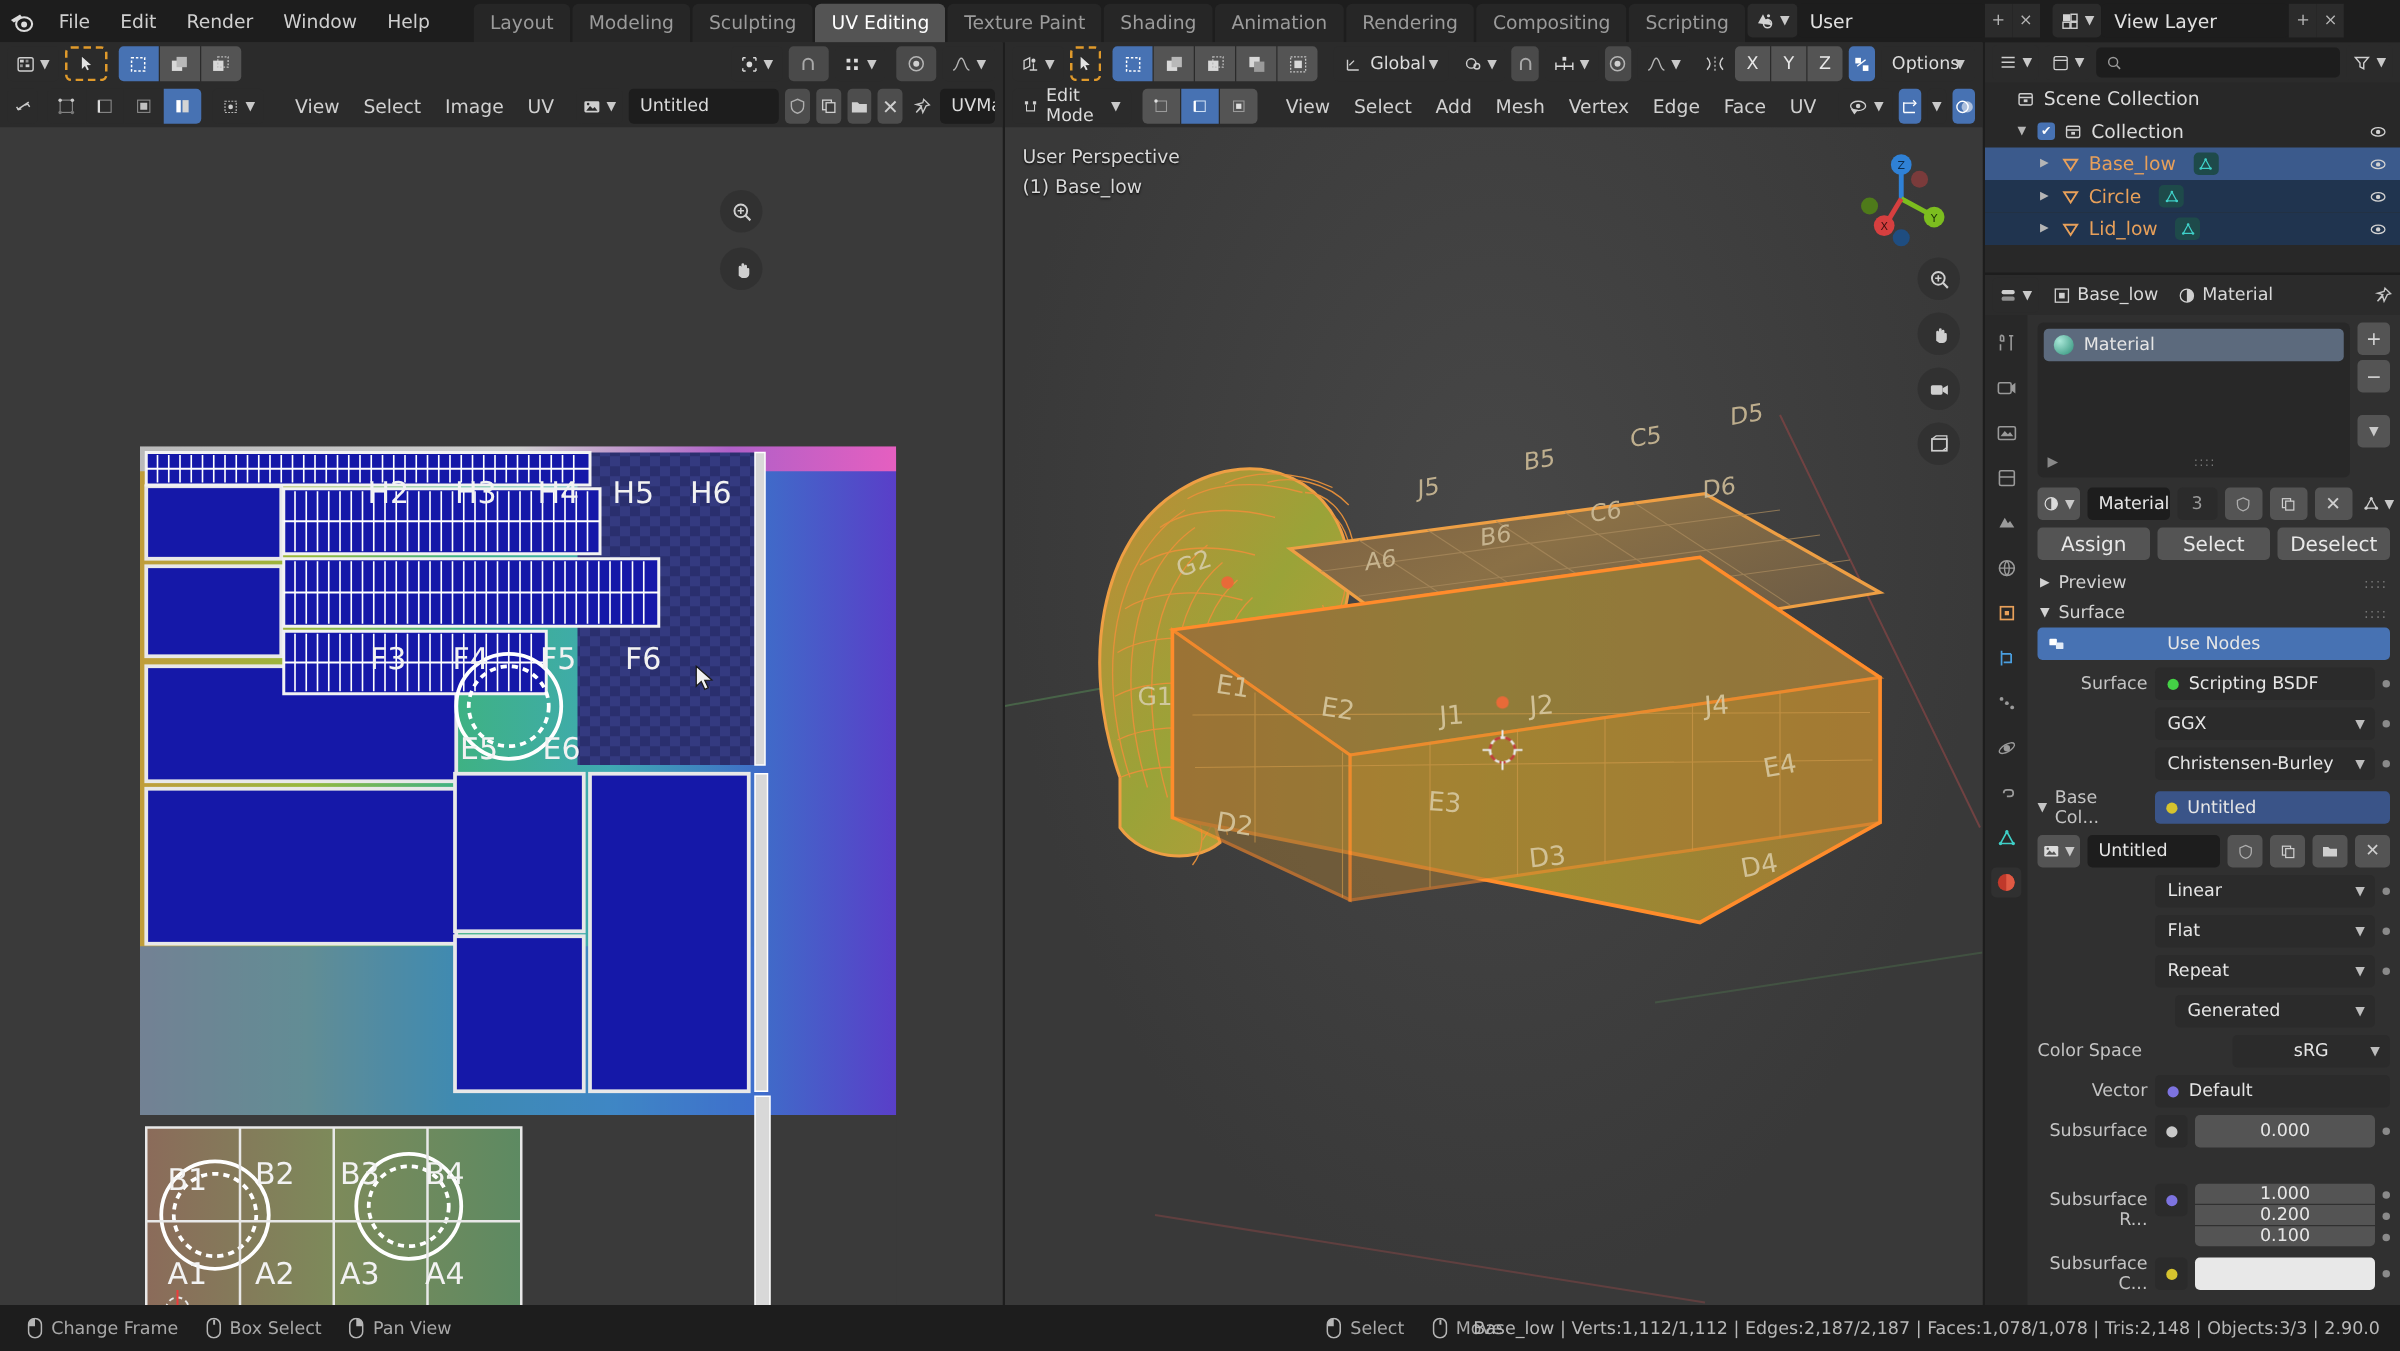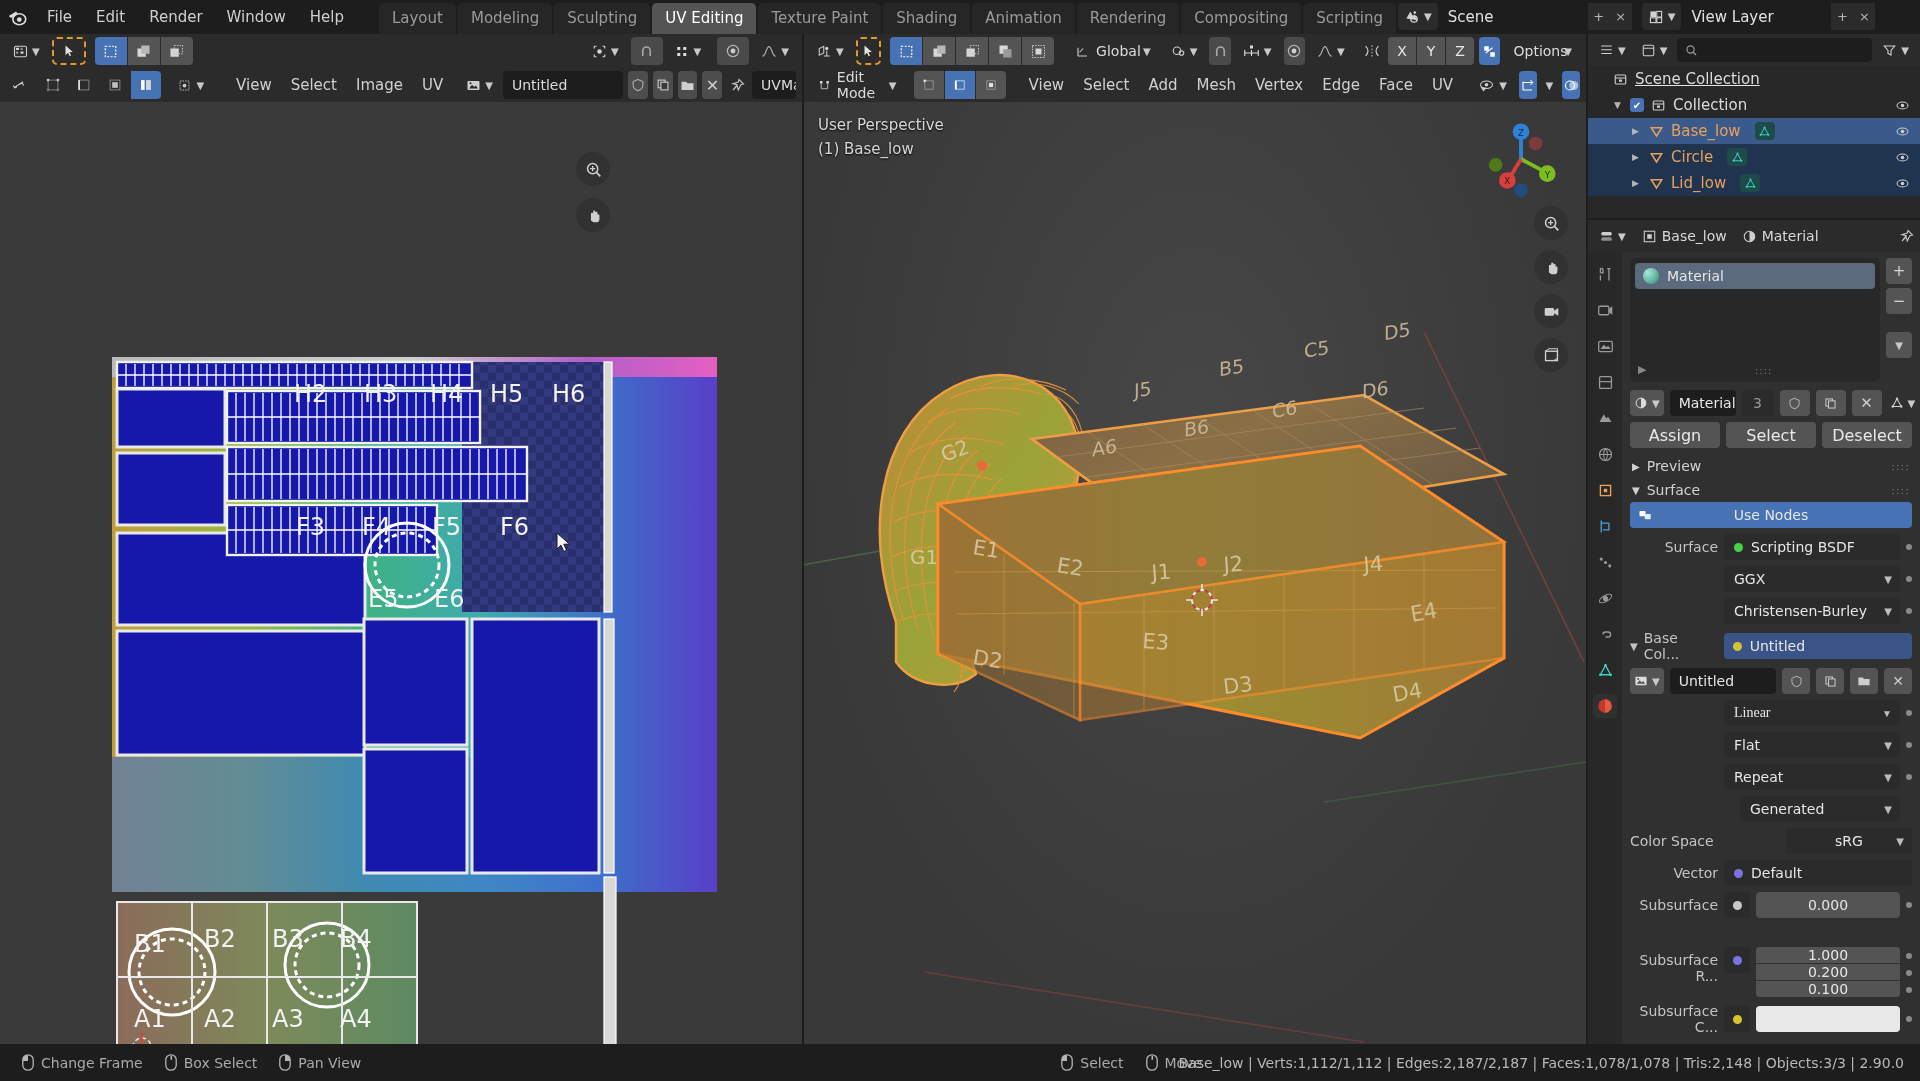--- a/index.html
+++ b/index.html
@@ -146,21 +146,21 @@
 
 <div id="sceneBlock">
   <div class="hdr-btn">
     <svg width="16" height="16" viewBox="0 0 20 20">
       <path d="M3 12 L8 3 L11 9 L13 7 L17 14 Z" fill="#d2d2d2"></path>
       <circle cx="12.5" cy="12.5" r="4" fill="none" stroke="#d2d2d2" stroke-width="1.6"></circle>
       <circle cx="13.5" cy="4.5" r="1.6" fill="#d2d2d2"></circle>
     </svg>
     <span class="chev">▼</span>
   </div>
-  <div class="hdr-field">Scene</div>
+  <div class="hdr-field">User</div>
   <div class="tiny-btn">+</div>
   <div class="tiny-btn">×</div>
   <div class="vl-sep"></div>
   <div class="hdr-btn">
     <svg width="16" height="16" viewBox="0 0 20 20">
       <rect x="3" y="3" width="7" height="7" fill="#d2d2d2"></rect>
       <rect x="11" y="3" width="6" height="7" fill="none" stroke="#d2d2d2" stroke-width="1.4"></rect>
       <rect x="3" y="11" width="7" height="6" fill="none" stroke="#d2d2d2" stroke-width="1.4"></rect>
       <rect x="11" y="11" width="6" height="6" fill="none" stroke="#d2d2d2" stroke-width="1.4"></rect>
     </svg>
@@ -950,21 +950,21 @@
       <span style="font-size:13px;color:#7c7c7c;"></span>
     </div>
     <div class="btn dark" style="padding:0 5px;">
       <svg width="15" height="15" viewBox="0 0 20 20">
           <path d="M3 4 H17 L12 10 V16 L8 14 V10 Z" fill="none" stroke="#cfcfcf" stroke-width="1.5"></path>
         </svg>
       <span class="chev">▼</span>
     </div>
   </div>
   <div id="outRows" style="position:absolute;top:32px;left:0;width:100%;">
-      <div class="out-row" style="padding-left: 8px; text-decoration: underline;">
+      <div class="out-row" style="padding-left: 8px;">
         <span style="width: 10px;"></span>
         <span style="width: 17px; height: 17px; display: flex; align-items: center; justify-content: center;">
           <svg width="15" height="15" viewBox="0 0 20 20">
             <rect x="3" y="4" width="14" height="12" rx="1.5" fill="none" stroke="#cfcfcf" stroke-width="1.5"></rect>
             <path d="M3 8 H17" stroke="#cfcfcf" stroke-width="1.4"></path>
             <rect x="8" y="10" width="4" height="3" fill="#cfcfcf"></rect>
           </svg>
         </span>
         <span style="color: rgb(220, 220, 220);">Scene Collection</span>
       </div>
@@ -1307,21 +1307,21 @@
             <path d="M2 5 H8 L10 7 H18 V16 H2 Z" fill="#cfcfcf"></path>
           </svg>
       </div>
       <div class="pfield" style="flex:0 0 28px;">
         <span style="font-size:14px;color:#cfcfcf;">✕</span>
       </div>
     </div>
 
     <div class="prow">
         <div style="width:88px;"></div>
-      <div class="pfield mid" style="justify-content:flex-start;padding-left:10px;font-family:Liberation Serif, serif;">
+      <div class="pfield mid" style="justify-content:flex-start;padding-left:10px;">
         <span>Linear</span>
           <span class="chv">▼</span>
       </div>
         <div class="anim-dot"></div>
       </div>
 
     <div class="prow">
         <div style="width:88px;"></div>
       <div class="pfield mid" style="justify-content:flex-start;padding-left:10px;">
         <span>Flat</span>

